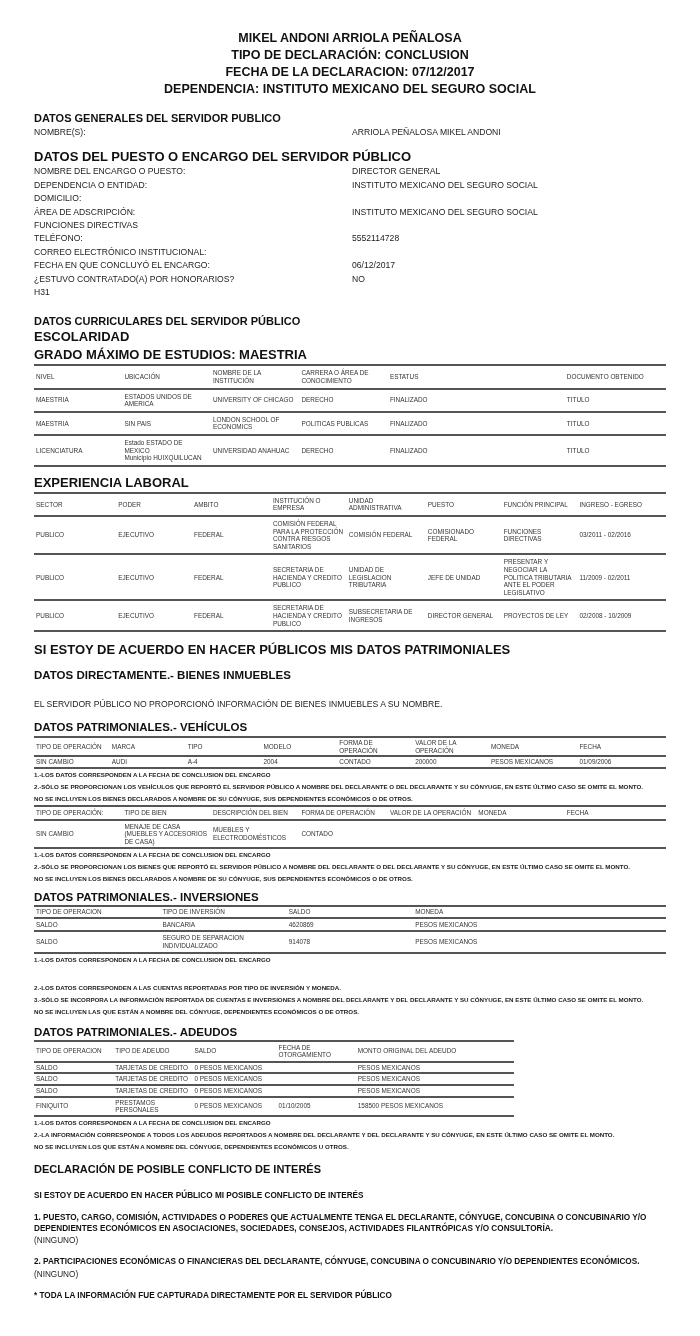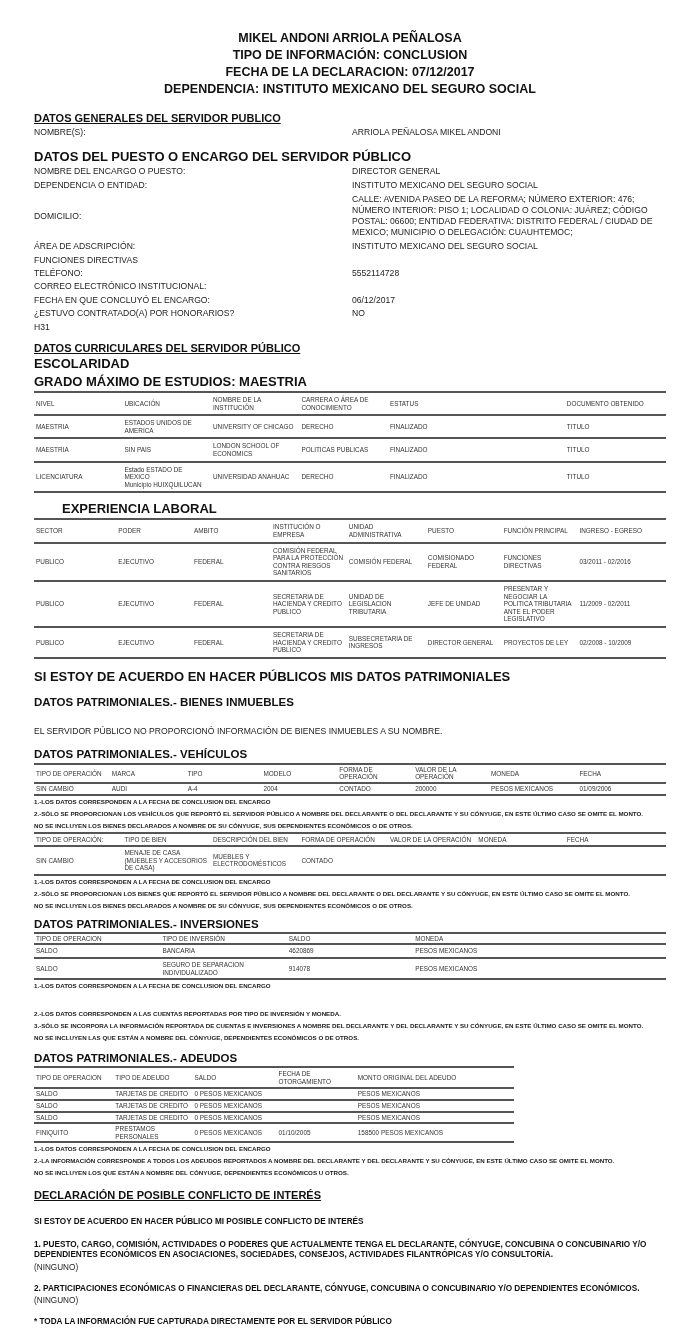--- a/index.html
+++ b/index.html
@@ -1,19 +1,19 @@
 <!DOCTYPE html>
 <html><head>
 <meta charset="utf-8">
 <style>
   * { box-sizing: border-box; margin: 0; padding: 0; }
   body { width: 700px; height: 1336px; background: #fff; color: #1a1a1a; font-family: "Liberation Sans", sans-serif; position: relative; overflow: hidden; }
   .page { padding: 0 34px; }
   .hdr { text-align: center; font-weight: bold; font-size: 12.5px; line-height: 17px; color: #111; padding-top: 30px; }
-  .sec { font-weight: bold; font-size: 11px; color: #111; text-decoration: underline; }
+  .sec { font-weight: bold; font-size: 11px; color: #111; }
   .sec-big { font-weight: bold; font-size: 11.5px; color: #111; }
   .kv { display: flex; font-size: 8.6px; line-height: 13.4px; color: #222; }
   .kv .k { width: 318px; flex: none; }
   .kv .v { flex: 1; }
   .kv.tall .k { display: flex; align-items: center; }
   .sub { font-weight: bold; font-size: 13px; color: #111; }
   table { border-collapse: collapse; width: 100%; font-size: 6.4px; color: #333; line-height: 7.6px; }
   table th { font-weight: normal; text-align: left; vertical-align: middle; padding: 2px 2px; }
   table td { text-align: left; vertical-align: middle; padding: 2px 2px; }
   table thead tr { border-top: 2px solid #555; border-bottom: 2px solid #555; }
@@ -23,21 +23,21 @@
   .conf-q { font-weight: bold; font-size: 8.2px; color: #111; line-height: 10.5px; }
   .conf-a { font-size: 8.2px; color: #222; }
 </style>
 </head>
 <body>
 
 <div class="page">
 
   <div class="hdr">
     <div>MIKEL ANDONI ARRIOLA PEÑALOSA</div>
-    <div>TIPO DE INFORMACIÓN: CONCLUSION</div>
+    <div>TIPO DE DECLARACIÓN: CONCLUSION</div>
     <div>FECHA DE LA DECLARACION: 07/12/2017</div>
     <div>DEPENDENCIA: INSTITUTO MEXICANO DEL SEGURO SOCIAL</div>
   </div>
 
   <div style="margin-top:14px;" class="sec">DATOS GENERALES DEL SERVIDOR PUBLICO</div>
   <div class="kv" style="margin-top:2px;">
     <span class="k">NOMBRE(S):</span>
     <span class="v">ARRIOLA PEÑALOSA MIKEL ANDONI</span>
   </div>
 
@@ -46,21 +46,20 @@
       <div class="kv">
         <span class="k">NOMBRE DEL ENCARGO O PUESTO:</span>
         <span class="v">DIRECTOR GENERAL</span>
       </div>
       <div class="kv">
         <span class="k">DEPENDENCIA O ENTIDAD:</span>
         <span class="v">INSTITUTO MEXICANO DEL SEGURO SOCIAL</span>
       </div>
       <div class="kv tall">
         <span class="k">DOMICILIO:</span>
-        <span class="v" style="line-height: 11px; padding: 2px 0px;">CALLE: AVENIDA PASEO DE LA REFORMA; NÚMERO EXTERIOR: 476; NÚMERO INTERIOR: PISO 1; LOCALIDAD O COLONIA: JUÁREZ; CÓDIGO POSTAL: 06600; ENTIDAD FEDERATIVA: DISTRITO FEDERAL / CIUDAD DE MEXICO; MUNICIPIO O DELEGACIÓN: CUAUHTEMOC;</span>
       </div>
       <div class="kv">
         <span class="k">ÁREA DE ADSCRIPCIÓN:</span>
         <span class="v">INSTITUTO MEXICANO DEL SEGURO SOCIAL</span>
       </div>
       <div class="kv">
         <span class="v">FUNCIONES DIRECTIVAS</span>
       </div>
       <div class="kv">
         <span class="k">TELÉFONO:</span>
@@ -76,21 +75,21 @@
       </div>
       <div class="kv">
         <span class="k">¿ESTUVO CONTRATADO(A) POR HONORARIOS?</span>
         <span class="v">NO</span>
       </div>
       <div class="kv">
         <span class="v">H31</span>
       </div>
     </div>
 
-  <div class="sec" style="margin-top:8px;">DATOS CURRICULARES DEL SERVIDOR PÚBLICO</div>
+  <div class="sec" style="margin-top:16px;">DATOS CURRICULARES DEL SERVIDOR PÚBLICO</div>
   <div class="sub" style="margin-top:2px;">ESCOLARIDAD</div>
   <div class="sub" style="margin-top:3px;">GRADO MÁXIMO DE ESTUDIOS: MAESTRIA</div>
   <table style="margin-top:2px;" id="t-esc">
       <thead>
         <tr>
           <th style="width: 14%; padding: 3px 2px;">NIVEL</th>
           <th style="width: 14%; padding: 3px 2px;">UBICACIÓN</th>
           <th style="width: 14%; padding: 3px 2px;">NOMBRE DE LA INSTITUCIÓN</th>
           <th style="width: 14%; padding: 3px 2px;">CARRERA O ÁREA DE CONOCIMIENTO</th>
           <th style="width: 28%; padding: 3px 2px;">ESTATUS</th>
@@ -119,21 +118,21 @@
           <td style="white-space: pre-line; padding: 3px 2px;">Estado ESTADO DE MEXICO
 Municipio HUIXQUILUCAN</td>
           <td style="white-space: pre-line; padding: 3px 2px;">UNIVERSIDAD ANAHUAC</td>
           <td style="white-space: pre-line; padding: 3px 2px;">DERECHO</td>
           <td style="white-space: pre-line; padding: 3px 2px;">FINALIZADO</td>
           <td style="white-space: pre-line; padding: 3px 2px;">TITULO</td>
         </tr>
       </tbody>
     </table>
 
-  <div class="sub" style="margin-top:8px;margin-left:28px;">EXPERIENCIA LABORAL</div>
+  <div class="sub" style="margin-top:8px;">EXPERIENCIA LABORAL</div>
   <table style="margin-top:2px;" id="t-exp">
       <thead>
         <tr>
           <th style="width: 13%; padding: 3px 2px;">SECTOR</th>
           <th style="width: 12%; padding: 3px 2px;">PODER</th>
           <th style="width: 12.5%; padding: 3px 2px;">AMBITO</th>
           <th style="width: 12%; padding: 3px 2px;">INSTITUCIÓN O EMPRESA</th>
           <th style="width: 12.5%; padding: 3px 2px;">UNIDAD ADMINISTRATIVA</th>
           <th style="width: 12%; padding: 3px 2px;">PUESTO</th>
           <th style="width: 12%; padding: 3px 2px;">FUNCIÓN PRINCIPAL</th>
@@ -169,21 +168,21 @@
           <td style="white-space: pre-line; padding: 3px 2px;">SUBSECRETARIA DE INGRESOS</td>
           <td style="white-space: pre-line; padding: 3px 2px;">DIRECTOR GENERAL</td>
           <td style="white-space: pre-line; padding: 3px 2px;">PROYECTOS DE LEY</td>
           <td style="white-space: pre-line; padding: 3px 2px;">02/2008 - 10/2009</td>
         </tr>
       </tbody>
     </table>
 
   <div class="sub" style="margin-top:10px;">SI ESTOY DE ACUERDO EN HACER PÚBLICOS MIS DATOS PATRIMONIALES</div>
 
-  <div class="sec-big" style="margin-top:12px;">DATOS PATRIMONIALES.- BIENES INMUEBLES</div>
+  <div class="sec-big" style="margin-top:12px;">DATOS DIRECTAMENTE.- BIENES INMUEBLES</div>
   <div class="plain" style="margin-top:18px;">EL SERVIDOR PÚBLICO NO PROPORCIONÓ INFORMACIÓN DE BIENES INMUEBLES A SU NOMBRE.</div>
 
   <div class="sec-big" style="margin-top:12px;">DATOS PATRIMONIALES.- VEHÍCULOS</div>
   <table style="margin-top:3px;" id="t-veh">
       <thead>
         <tr>
           <th style="width: 12%; padding: 1px 2px;">TIPO DE OPERACIÓN</th>
           <th style="width: 12%; padding: 1px 2px;">MARCA</th>
           <th style="width: 12%; padding: 1px 2px;">TIPO</th>
           <th style="width: 12%; padding: 1px 2px;">MODELO</th>

